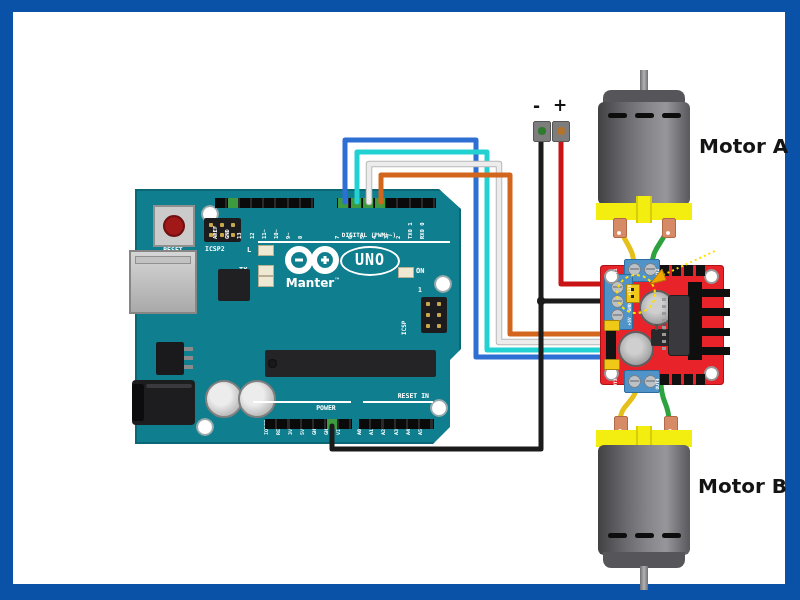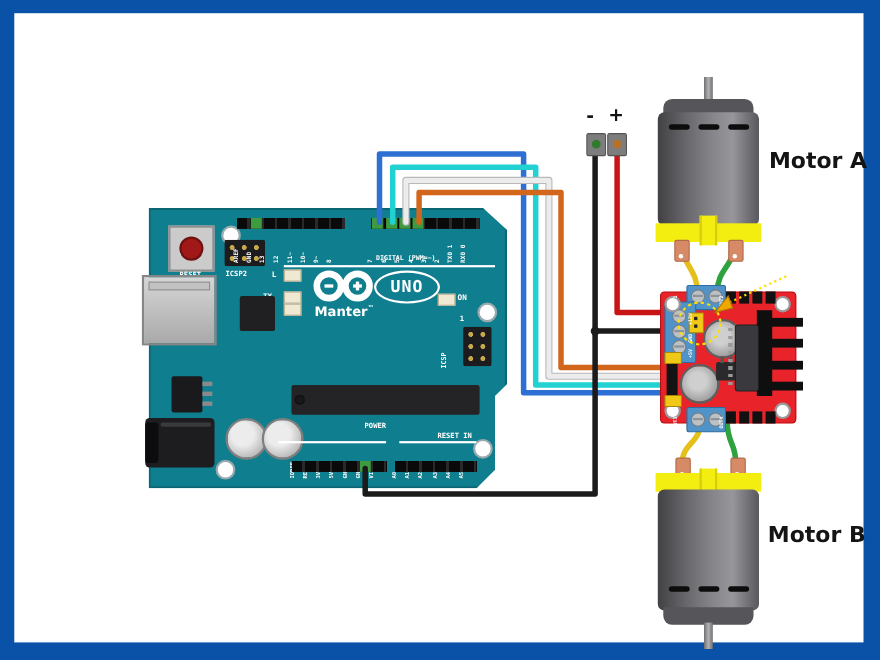--- a/index.html
+++ b/index.html
@@ -135,21 +135,21 @@
       </div>
 
       <div class="abs" style="left:21px;top:153px;width:28px;height:33px;background:#1a1a1c;border-radius:2px;"></div>
       <div class="abs" style="left:49px;top:158px;width:9px;height:4px;background:#8a8a8a;"></div>
       <div class="abs" style="left:49px;top:167px;width:9px;height:4px;background:#8a8a8a;"></div>
       <div class="abs" style="left:49px;top:176px;width:9px;height:4px;background:#8a8a8a;"></div>
 
       <div class="capacitor" style="left:70px;top:191px;"></div>
       <div class="capacitor" style="left:103px;top:191px;"></div>
 
-      <div class="abs silk" style="left:166px;top:194px;width:50px;text-align:right;font-size:6.5px;">POWER</div>
+      <div class="abs silk" style="left:166px;top:215px;width:50px;text-align:center;font-size:6.5px;">POWER</div>
       <div class="abs" style="left:118px;top:212px;width:98px;height:1.5px;background:#fff;"></div>
       <div class="abs silk" style="left:228px;top:203px;width:66px;text-align:right;font-size:6.5px;">RESET IN</div>
       <div class="abs" style="left:228px;top:212px;width:70px;height:1.5px;background:#fff;"></div>
 
       <div class="vlab" style="left:134px;top:240px;font-size:5px;">IOREF</div>
       <div class="vlab" style="left:146px;top:240px;font-size:5px;">RESET</div>
       <div class="vlab" style="left:158px;top:240px;font-size:5px;">3V3</div>
       <div class="vlab" style="left:170px;top:240px;font-size:5px;">5V</div>
       <div class="vlab" style="left:182px;top:240px;font-size:5px;">GND</div>
       <div class="vlab" style="left:194px;top:240px;font-size:5px;">GND</div>

